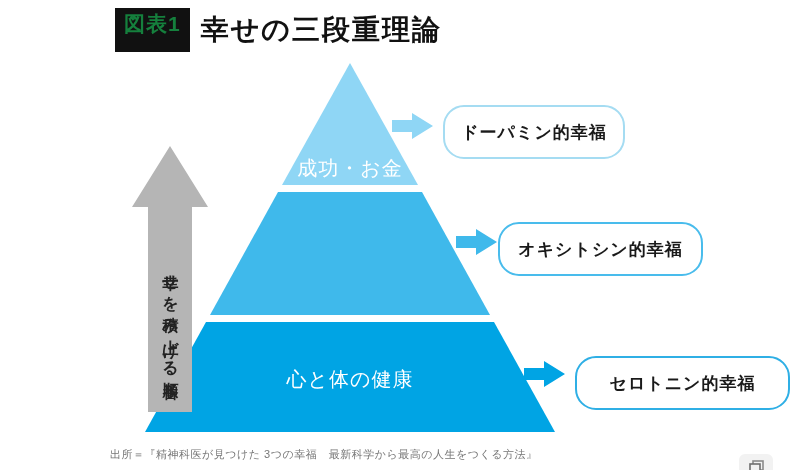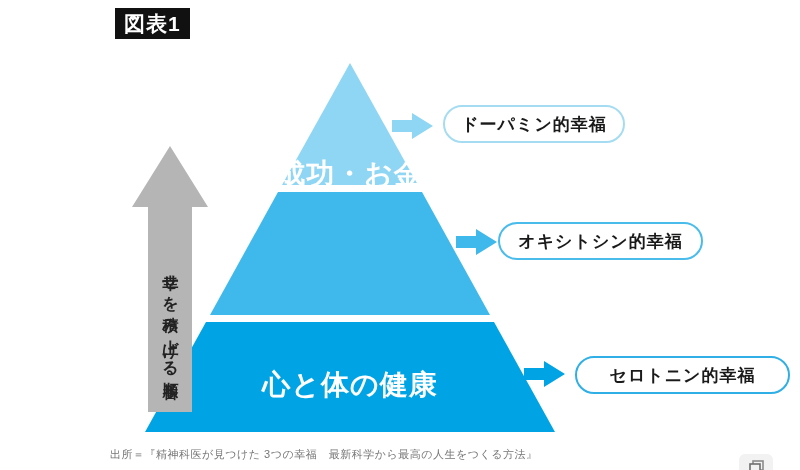--- a/index.html
+++ b/index.html
@@ -2,44 +2,44 @@
 <html><head>
 <meta charset="utf-8">
 <style>
   html, body { margin: 0; padding: 0; background: #ffffff; }
   body { width: 800px; height: 470px; overflow: hidden;
          font-family: "Liberation Sans", sans-serif; }
   .stage { position: relative; width: 800px; height: 470px; overflow: hidden; }
 
   
   .hdr { position: absolute; left: 115px; top: 8px; display: flex; align-items: center; }
-  .hdr-badge { background: #111111; color: #ffffff; font-weight: bold;
-               font-size: 21px; line-height: 31px; height: 31px; padding: 0 9px;
+  .hdr-badge { background: #111111; color: #15803d; font-weight: bold;
+               font-size: 21px; line-height: 31px; height: 44px; padding: 0 9px;
                letter-spacing: 1px; }
   .hdr-title { color: #111111; font-weight: bold; font-size: 28px;
                margin-left: 11px; letter-spacing: 2px; }
 
   
   svg.shapes { position: absolute; left: 0; top: 0; }
 
   
-  .tier-label { position: absolute; color: #ffffff; font-weight: bold;
-                font-size: 28px; text-align: center; letter-spacing: 1px; }
+  .tier-label { position: absolute; color: #ffffff; font-weight: normal;
+                font-size: 20px; text-align: center; letter-spacing: 1px; }
   .tier-label.t1 { left: 260px; width: 180px; top: 155px; }
   .tier-label.t2 { left: 250px; width: 200px; top: 243px; }
   .tier-label.t3 { left: 250px; width: 200px; top: 366px; }
 
   
   .v-caption { position: absolute; left: 150px; top: 220px; width: 40px; height: 196px;
                display: flex; align-items: center; justify-content: center;
                writing-mode: vertical-rl; text-orientation: upright;
                font-size: 16px; font-weight: bold; color: #222222; letter-spacing: 2px; }
 
   
-  .pill { position: absolute; height: 38px; border: 2px solid #9ad6f1;
+  .pill { position: absolute; height: 54px; border: 2px solid #9ad6f1;
           border-radius: 21px; background: #ffffff; box-sizing: border-box;
           display: flex; align-items: center; justify-content: center;
           font-size: 17px; font-weight: bold; color: #1a1a1a; letter-spacing: 1px; }
   .pill.p1 { left: 443px; top: 105px; width: 182px; }
   .pill.p2 { left: 498px; top: 222px; width: 205px; }
   .pill.p3 { left: 575px; top: 356px; width: 215px; }
 
   
   .source { position: absolute; left: 110px; top: 447px; font-size: 11px;
             color: #767676; letter-spacing: 0.5px; }
@@ -67,20 +67,21 @@
 
     <polygon points="392,120 412,120 412,113 433,126 412,139 412,132 392,132" fill="#8fd6f5"></polygon>
 
     <polygon points="456,236 476,236 476,229 497,242 476,255 476,248 456,248" fill="#3fb9eb"></polygon>
 
     <polygon points="524,368 544,368 544,361 565,374 544,387 544,380 524,380" fill="#00a4e4"></polygon>
   </svg>
 
   <div class="hdr">
     <span class="hdr-badge">図表1</span>
+    <span class="hdr-title">幸せの三段重理論</span>
   </div>
 
   <div class="tier-label t1">成功・お金</div>
   <div class="tier-label t3">心と体の健康</div>
 
   <div class="v-caption">幸せを積み上げる順番</div>
 
   <div class="pill p1" style="border-color: rgb(165, 220, 242);">
     <span>ドーパミン的幸福</span>
   </div>

